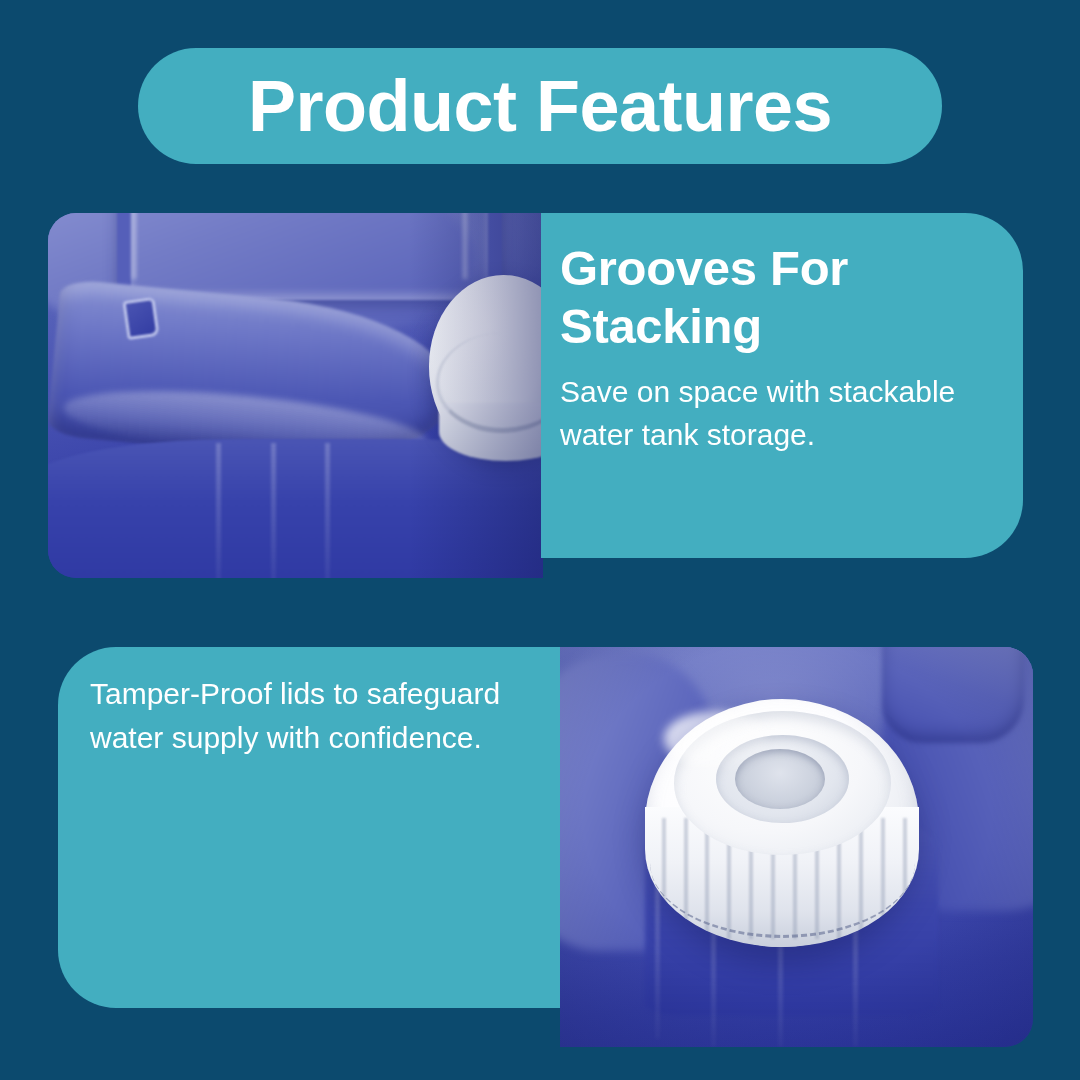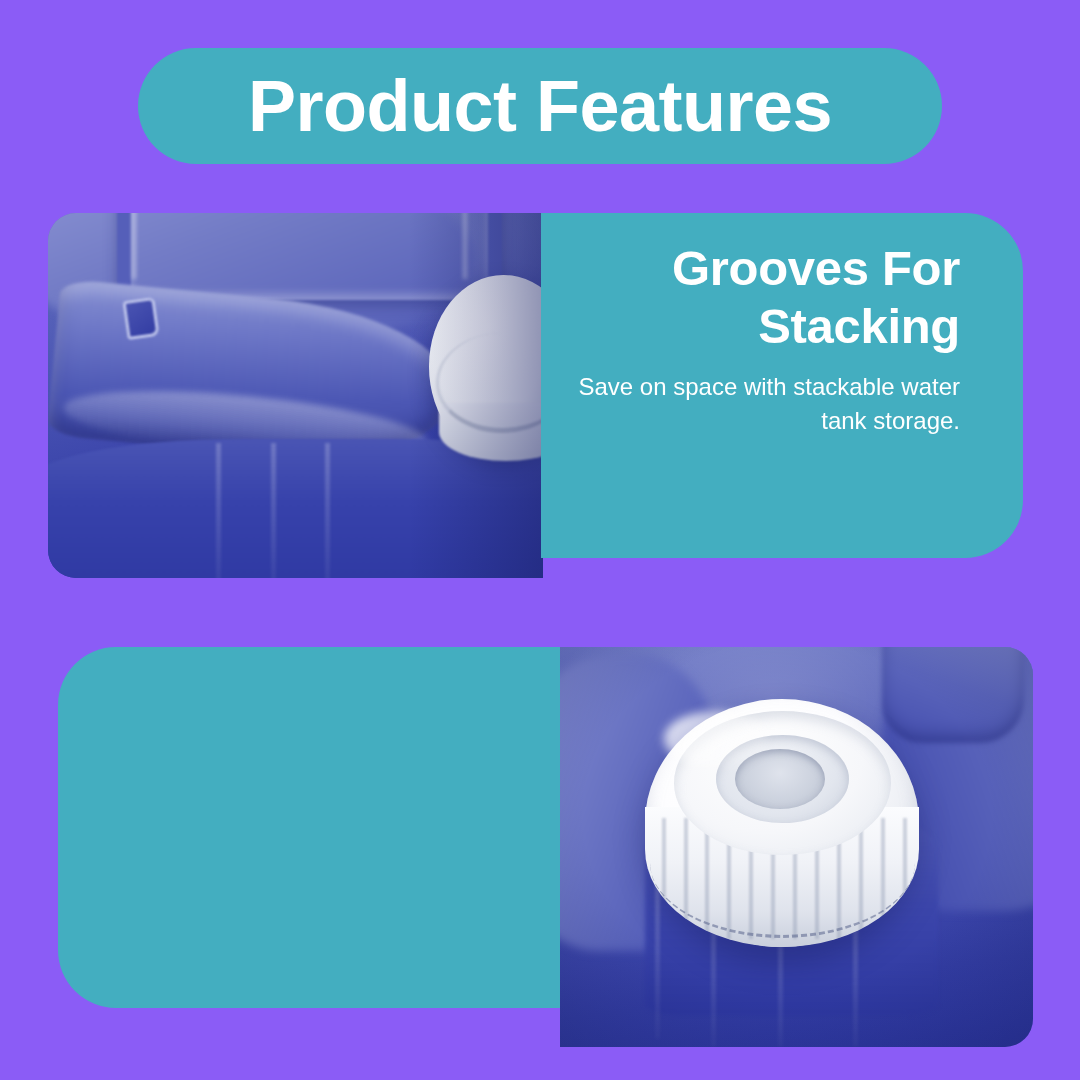--- a/index.html
+++ b/index.html
@@ -11,21 +11,21 @@
     width: 1080px;
     height: 1080px;
     background: #f2f2f2;
     font-family: "Liberation Sans", sans-serif;
     overflow: hidden;
   }
   .page {
     position: relative;
     width: 1080px;
     height: 1080px;
-    background: #8b5cf6;
+    background: #0c4a6e;
   }
 
   
   .title-pill {
     position: absolute;
     left: 138px;
     top: 48px;
     width: 804px;
     height: 116px;
     background: #43aec0;
@@ -60,21 +60,21 @@
     font-family: "Liberation Sans", sans-serif;
     font-size: 49px;
     font-weight: bold;
     line-height: 1.18;
     letter-spacing: -0.3px;
     margin: 0 0 14px 0;
   }
   .feature-body {
     color: #ffffff;
     font-family: "Liberation Sans", sans-serif;
-    font-size: 24px;
+    font-size: 30px;
     font-weight: normal;
     line-height: 1.45;
     margin: 0;
   }
 
   
   #card1-photo {
     left: 48px;
     top: 213px;
     width: 495px;
@@ -86,21 +86,20 @@
     top: 213px;
     width: 482px;
     height: 345px;
     border-radius: 0 58px 58px 0;
   }
   #card1-text {
     position: absolute;
     left: 560px;
     top: 240px;
     width: 400px;
-    text-align: right;
   }
 
   
   #card2-panel {
     left: 58px;
     top: 647px;
     width: 570px;
     height: 361px;
     border-radius: 58px 0 0 58px;
   }
@@ -477,15 +476,16 @@
     </div>
     <div class="ph2-tamper"></div>
     <div class="ph2-cap-top"></div>
     <div class="ph2-mouth-outer"></div>
     <div class="ph2-mouth-inner"></div>
     <div class="ph2-cap-hl"></div>
     <div class="ph2-vignette"></div>
   </div>
 
   <div id="card2-text">
+    <p class="feature-body">Tamper-Proof lids to safeguard water supply with confidence.</p>
   </div>
 
 </div>
 
 </body></html>

